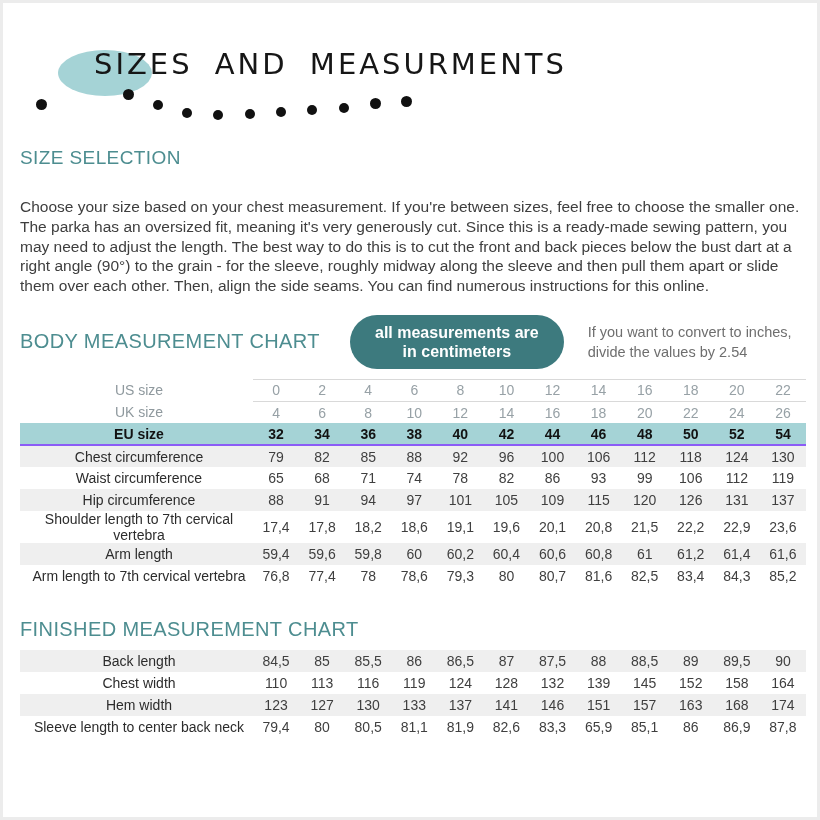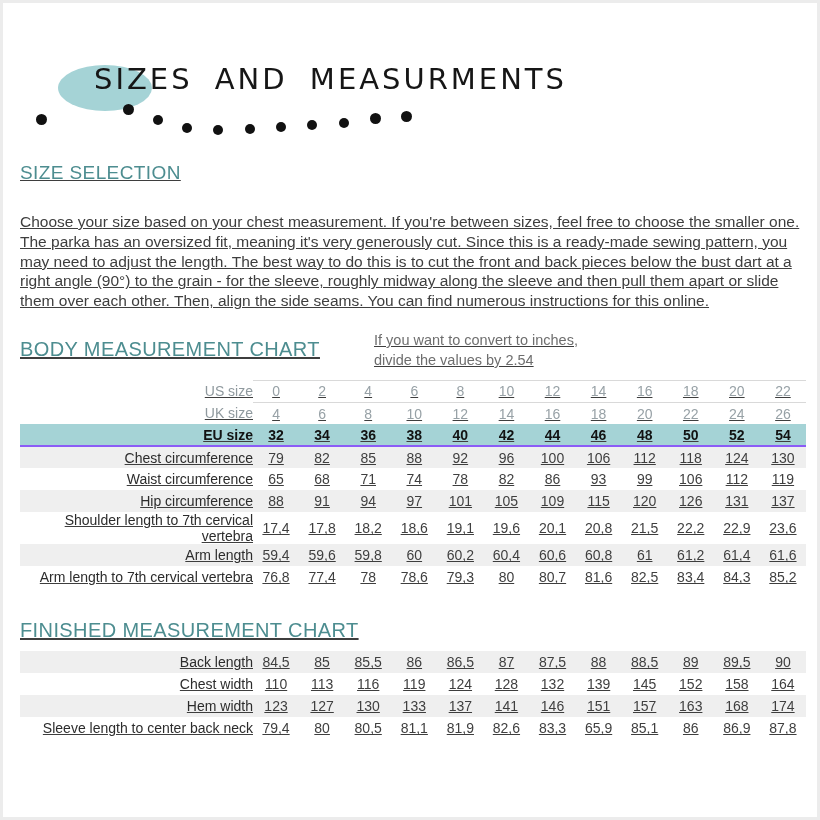--- a/index.html
+++ b/index.html
@@ -4,21 +4,21 @@
 <style>
   * { margin: 0; padding: 0; box-sizing: border-box; }
   html, body { width: 820px; height: 820px; }
   body {
     background: #ffffff;
     border: 3px solid #ececec;
     font-family: "Liberation Sans", sans-serif;
     overflow: hidden;
     color: #3e3e3e;
   }
-  .page { position: relative; width: 100%; height: 100%; padding: 15px 17px; text-decoration: underline; }
+  .page { position: relative; width: 100%; height: 100%; padding: 0 17px; }
 
   
   .hero { position: relative; height: 132px; }
   .hero-ellipse {
     position: absolute; left: 38px; top: 47px;
     width: 94px; height: 46px;
     background: var(--accent-light); border-radius: 50%;
   }
   .hero-title {
     position: absolute; left: 74px; top: 44px;
@@ -58,21 +58,21 @@
     margin-left: 24px; font-size: 14.5px; line-height: 20px; color: #6e6e6e;
   }
 
   
   table {
     border-collapse: collapse; table-layout: fixed;
     width: 786px; margin-top: 10px; font-size: 14px;
   }
   col.c-label { width: 233px; }
   td { height: 22px; text-align: center; color: #3f3f3f; padding: 0; }
-  td.label { text-align: right; padding-left: 5px; color: #2c2c2c; margin-top: 8px; }
+  td.label { text-align: center; padding-left: 5px; color: #2c2c2c; margin-top: 8px; }
   tr.size-row td { color: #97a1a6; }
   tr.size-row td.label { color: #8f999e; }
   tr.size-row td.val { border-top: 1px solid #d9d9d9; }
   tr.eu-row td {
     background: var(--accent-light); color: #121212; font-weight: bold;
     border-bottom: 2px solid #8b5cf6;
   }
   tr.alt td { background: var(--alt-row); }
 
   .sect-finished h2 { margin-top: 31px; }
@@ -102,20 +102,24 @@
   </div>
 
   <div class="sect-size">
     <h2>SIZE SELECTION</h2>
     <p>Choose your size based on your chest measurement. If you're between sizes, feel free to choose the smaller one. The parka has an oversized fit, meaning it's very generously cut. Since this is a ready-made sewing pattern, you may need to adjust the length. The best way to do this is to cut the front and back pieces below the bust dart at a right angle (90°) to the grain - for the sleeve, roughly midway along the sleeve and then pull them apart or slide them over each other. Then, align the side seams. You can find numerous instructions for this online.</p>
   </div>
 
   <div class="sect-body">
     <div class="chart-head">
       <h2 class="chart-h">BODY MEASUREMENT CHART</h2>
+      <div class="unit-badge">
+        <span>all measurements are</span>
+        <span>in centimeters</span>
+      </div>
       <div class="inch-note">
         <span>If you want to convert to inches,</span><br>
         <span>divide the values by 2.54</span>
       </div>
     </div>
     <table id="body-table">
       <colgroup>
           <col class="c-label">
         </colgroup>
       <tbody>

